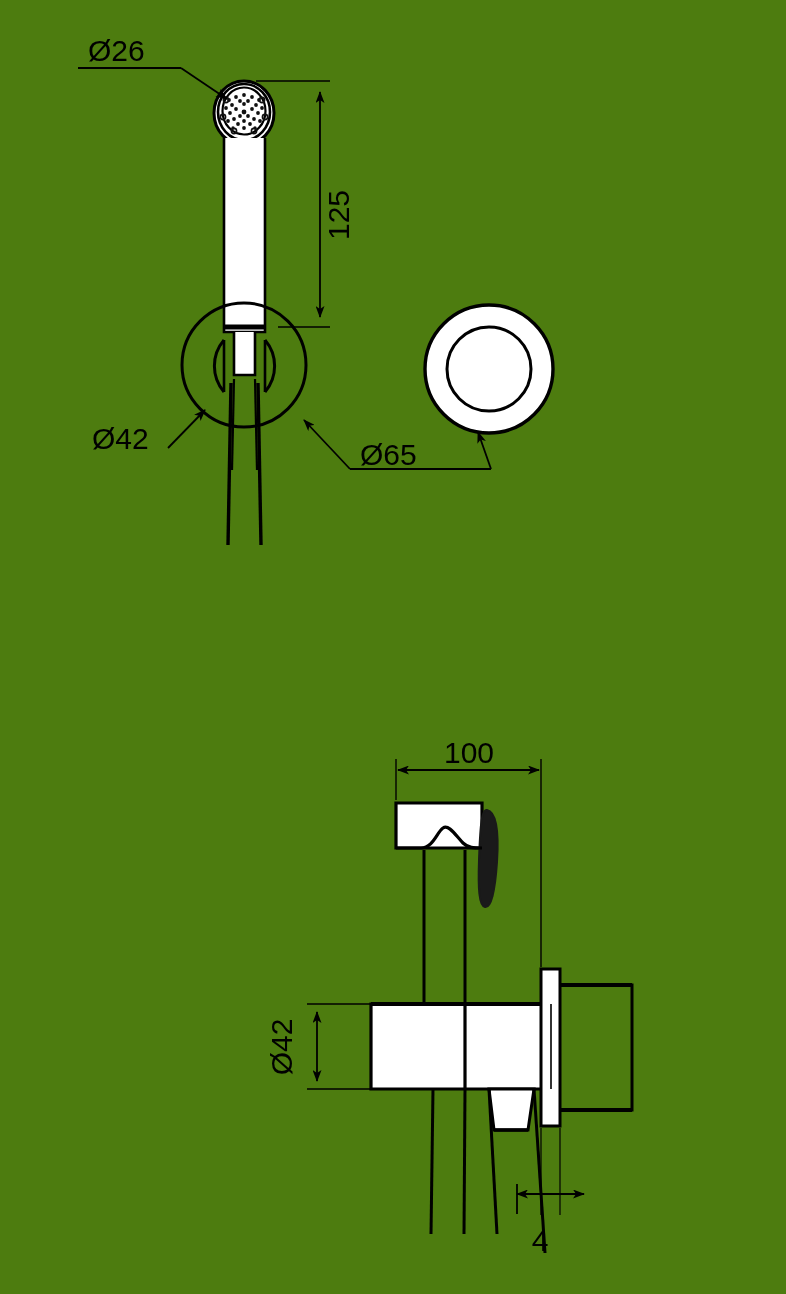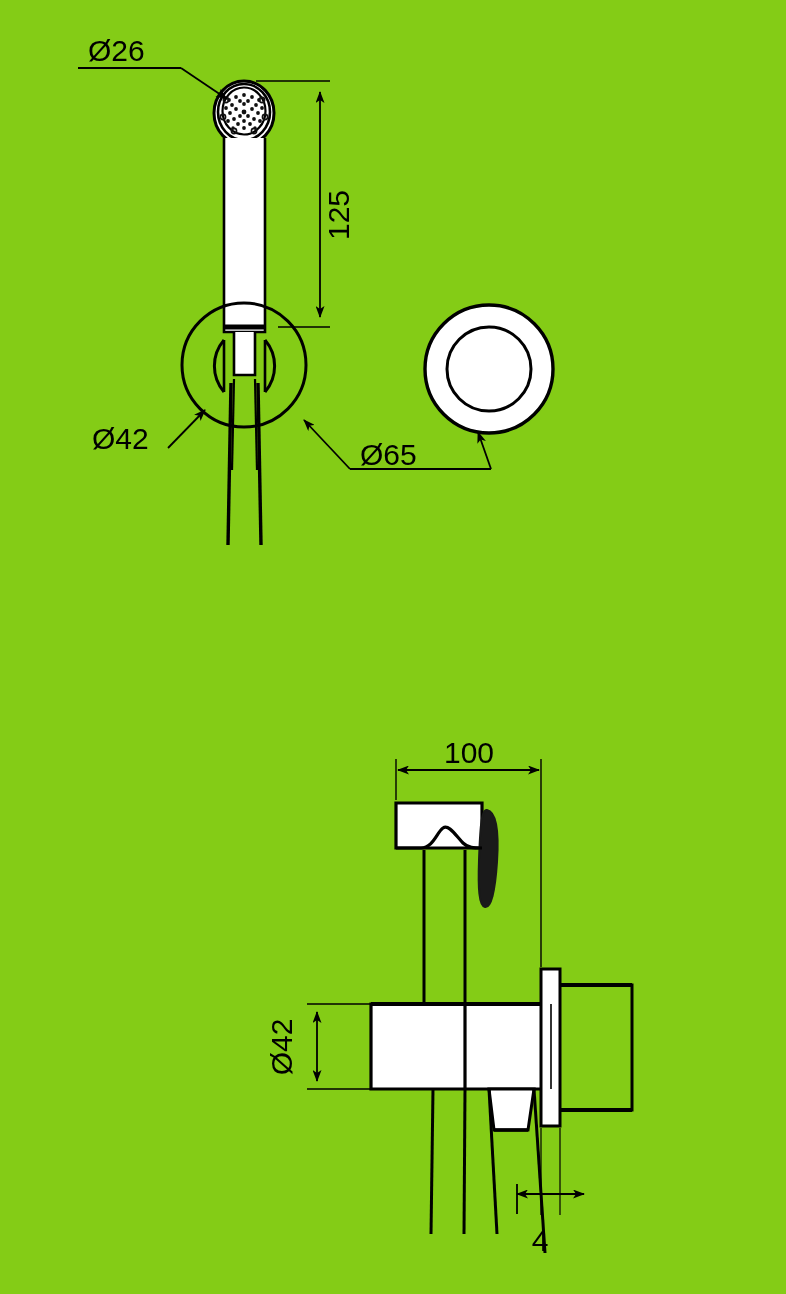--- a/index.html
+++ b/index.html
@@ -8,21 +8,21 @@
     background: #ffffff;
   }
   body {
     font-family: "Liberation Sans", sans-serif;
     color: #000000;
   }
   #sheet {
     position: relative;
     width: 786px;
     height: 1294px;
-    background: #84cc16;
+    background: #4d7c0f;
     overflow: hidden;
   }
   #sheet svg {
     position: absolute;
     top: 0;
     left: 0;
   }
   .dim-text {
     font-family: "Liberation Sans", sans-serif;
     font-size: 30px;

